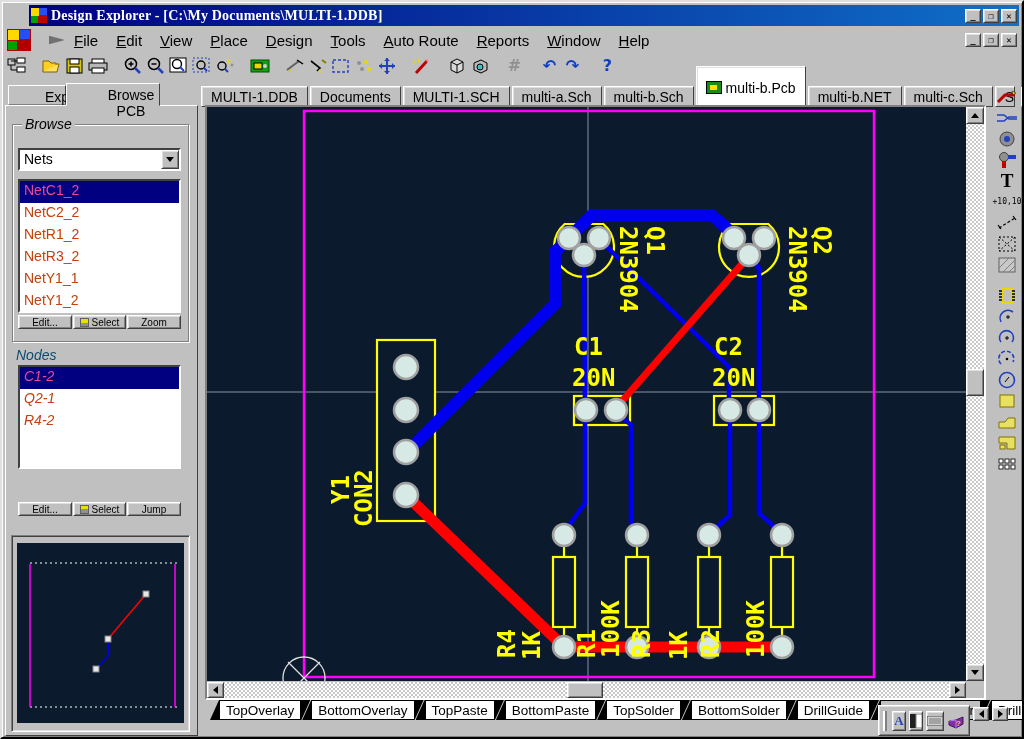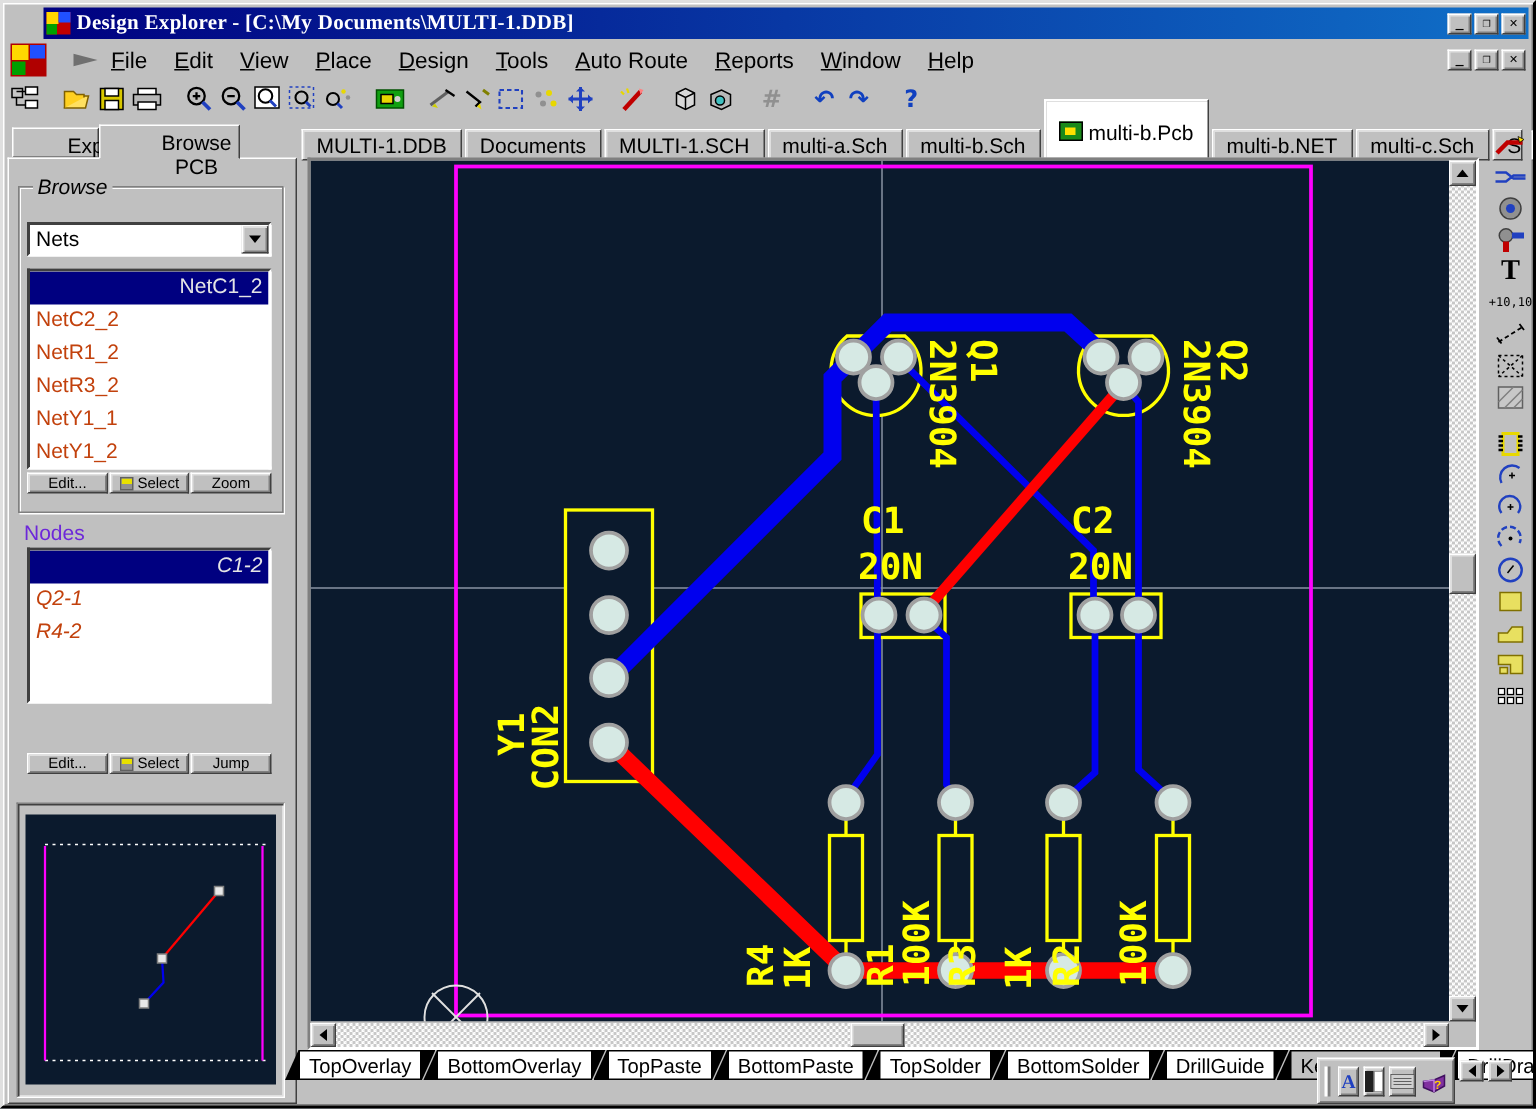--- a/index.html
+++ b/index.html
@@ -54,26 +54,26 @@
     border:1px solid; border-color:#fff #404040 #808080 #fff; background:#c0c0c0; padding-top:3px;padding-left:36px;}
   .lp-body { position:absolute; left:3px; top:103px; width:193px; height:631px;
     border:1px solid; border-color:#fff #404040 #404040 #fff; background:#c0c0c0; }
   .groupbox { position:absolute; border:1px solid #808080; box-shadow:1px 1px 0 #fff, inset 1px 1px 0 #fff; }
   .grouplabel { position:absolute; font-size:14px; background:#c0c0c0; padding:0 3px; }
   .combo { position:absolute; background:#fff; border:2px solid; border-color:#404040 #fff #fff #404040; display:flex; }
   .combo .val { flex:1; font-size:14px; padding:1px 4px; color:#000;}
   .combo .dd { width:18px; display:flex; align-items:center; justify-content:center;}
   .listbox { position:absolute; background:#fff; border:2px solid; border-color:#404040 #fff #fff #404040; overflow:hidden; }
   .li { font-size:14px; padding:1px 4px; height:22px; color:#c2410c; white-space:nowrap;}
-  .li.sel { background:#000080; color:#e5e5e5;text-align:right; }
+  .li.sel { background:#000080; color:#ec4899; }
   .pbtn { position:absolute; height:14px; font-size:10px; display:flex; align-items:center; justify-content:center;
     overflow:hidden; white-space:nowrap;text-align:center;}
   .selicon { width:9px; height:9px; margin-right:3px; flex:0 0 auto;
      background: linear-gradient(#e8e000 50%, #909090 50%); border:1px solid #606060;}
-  .lbl { position:absolute; font-size:14px; color:#6d28d9; }
+  .lbl { position:absolute; font-size:14px; color:#0c4a6e;font-style:italic; }
   .tri-down { width:0;height:0;border-left:4px solid transparent;border-right:4px solid transparent;border-top:5px solid #000; }
   .tri-up   { width:0;height:0;border-left:4px solid transparent;border-right:4px solid transparent;border-bottom:5px solid #000; }
   .tri-left { width:0;height:0;border-top:4px solid transparent;border-bottom:4px solid transparent;border-right:5px solid #000; }
   .tri-right{ width:0;height:0;border-top:4px solid transparent;border-bottom:4px solid transparent;border-left:5px solid #000; }
   
   .doctabs { position:absolute; left:199px; top:82px; width:786px; height:23px; display:flex; align-items:flex-end; }
   .dtab { height:21px; font-size:14px; padding:2px 9px 0 9px; margin-right:2px; white-space:nowrap;
     border:1px solid; border-color:#fff #404040 #404040 #fff; background:#c0c0c0; box-shadow:inset 1px 1px 0 #dfdfdf;}
   .dtab.active { background:#fff; height:41px; display:flex; align-items:center; gap:4px; font-size:14px;}
   .dtab-ic { width:16px; height:13px; background:#1a8a1a; border:1px solid #000; position:relative;}
@@ -88,21 +88,21 @@
   .vscroll { position:absolute; left:964px; top:105px; width:18px; height:574px; }
   .hscroll { position:absolute; left:205px; top:680px; width:759px; height:16px; }
   .sbtn { position:absolute; display:flex; align-items:center; justify-content:center; }
   
   .ptools { position:absolute; left:988px; top:84px; width:34px; display:flex; flex-direction:column; align-items:center; }
   .pt { height:21px; width:30px; display:flex; align-items:center; justify-content:center; flex:0 0 auto;}
   .ptgap { height:10px; }
   .pt-t { font-family:"Liberation Serif",serif; font-size:19px; font-weight:bold; color:#000;}
   .pt-coord { font-size:8px; color:#000; font-family:"DejaVu Sans Mono",monospace; }
   
-  .layertabs { position:absolute; left:196px; top:698px; width:790px; height:20px; display:flex; }
+  .layertabs { position:absolute; left:216px; top:698px; width:790px; height:20px; display:flex; }
   .ltab-o { clip-path:polygon(9px 0, calc(100% - 0px) 0, calc(100% - 9px) 100%, 0 100%);
       background:#000; padding:1px 10px 1px 10px; margin-right:-8px; height:20px; }
   .ltab-i { background:#fff; height:18px; font-size:13.5px; padding:2px 6px 0 6px; white-space:nowrap;}
   .ltab-o.active .ltab-i { background:#c0c0c0; }
   .stub { width:16px; height:20px; clip-path:polygon(9px 0,16px 0,7px 100%,0 100%); background:#000; margin-right:-8px;}
   
   .minitb { position:absolute; left:876px; top:703px; width:92px; height:31px; display:flex; align-items:center; gap:3px; padding:0 4px; z-index:5;}
   .grip { width:3px; height:20px; border-left:2px solid #fff; border-right:2px solid #808080; margin-right:2px;}
   .mtb { width:18px; height:20px; display:flex; align-items:center; justify-content:center; background:#c0c0c0;}
   .tabarrows { position:absolute; left:969px; top:705px; display:flex; gap:1px; z-index:5;}

